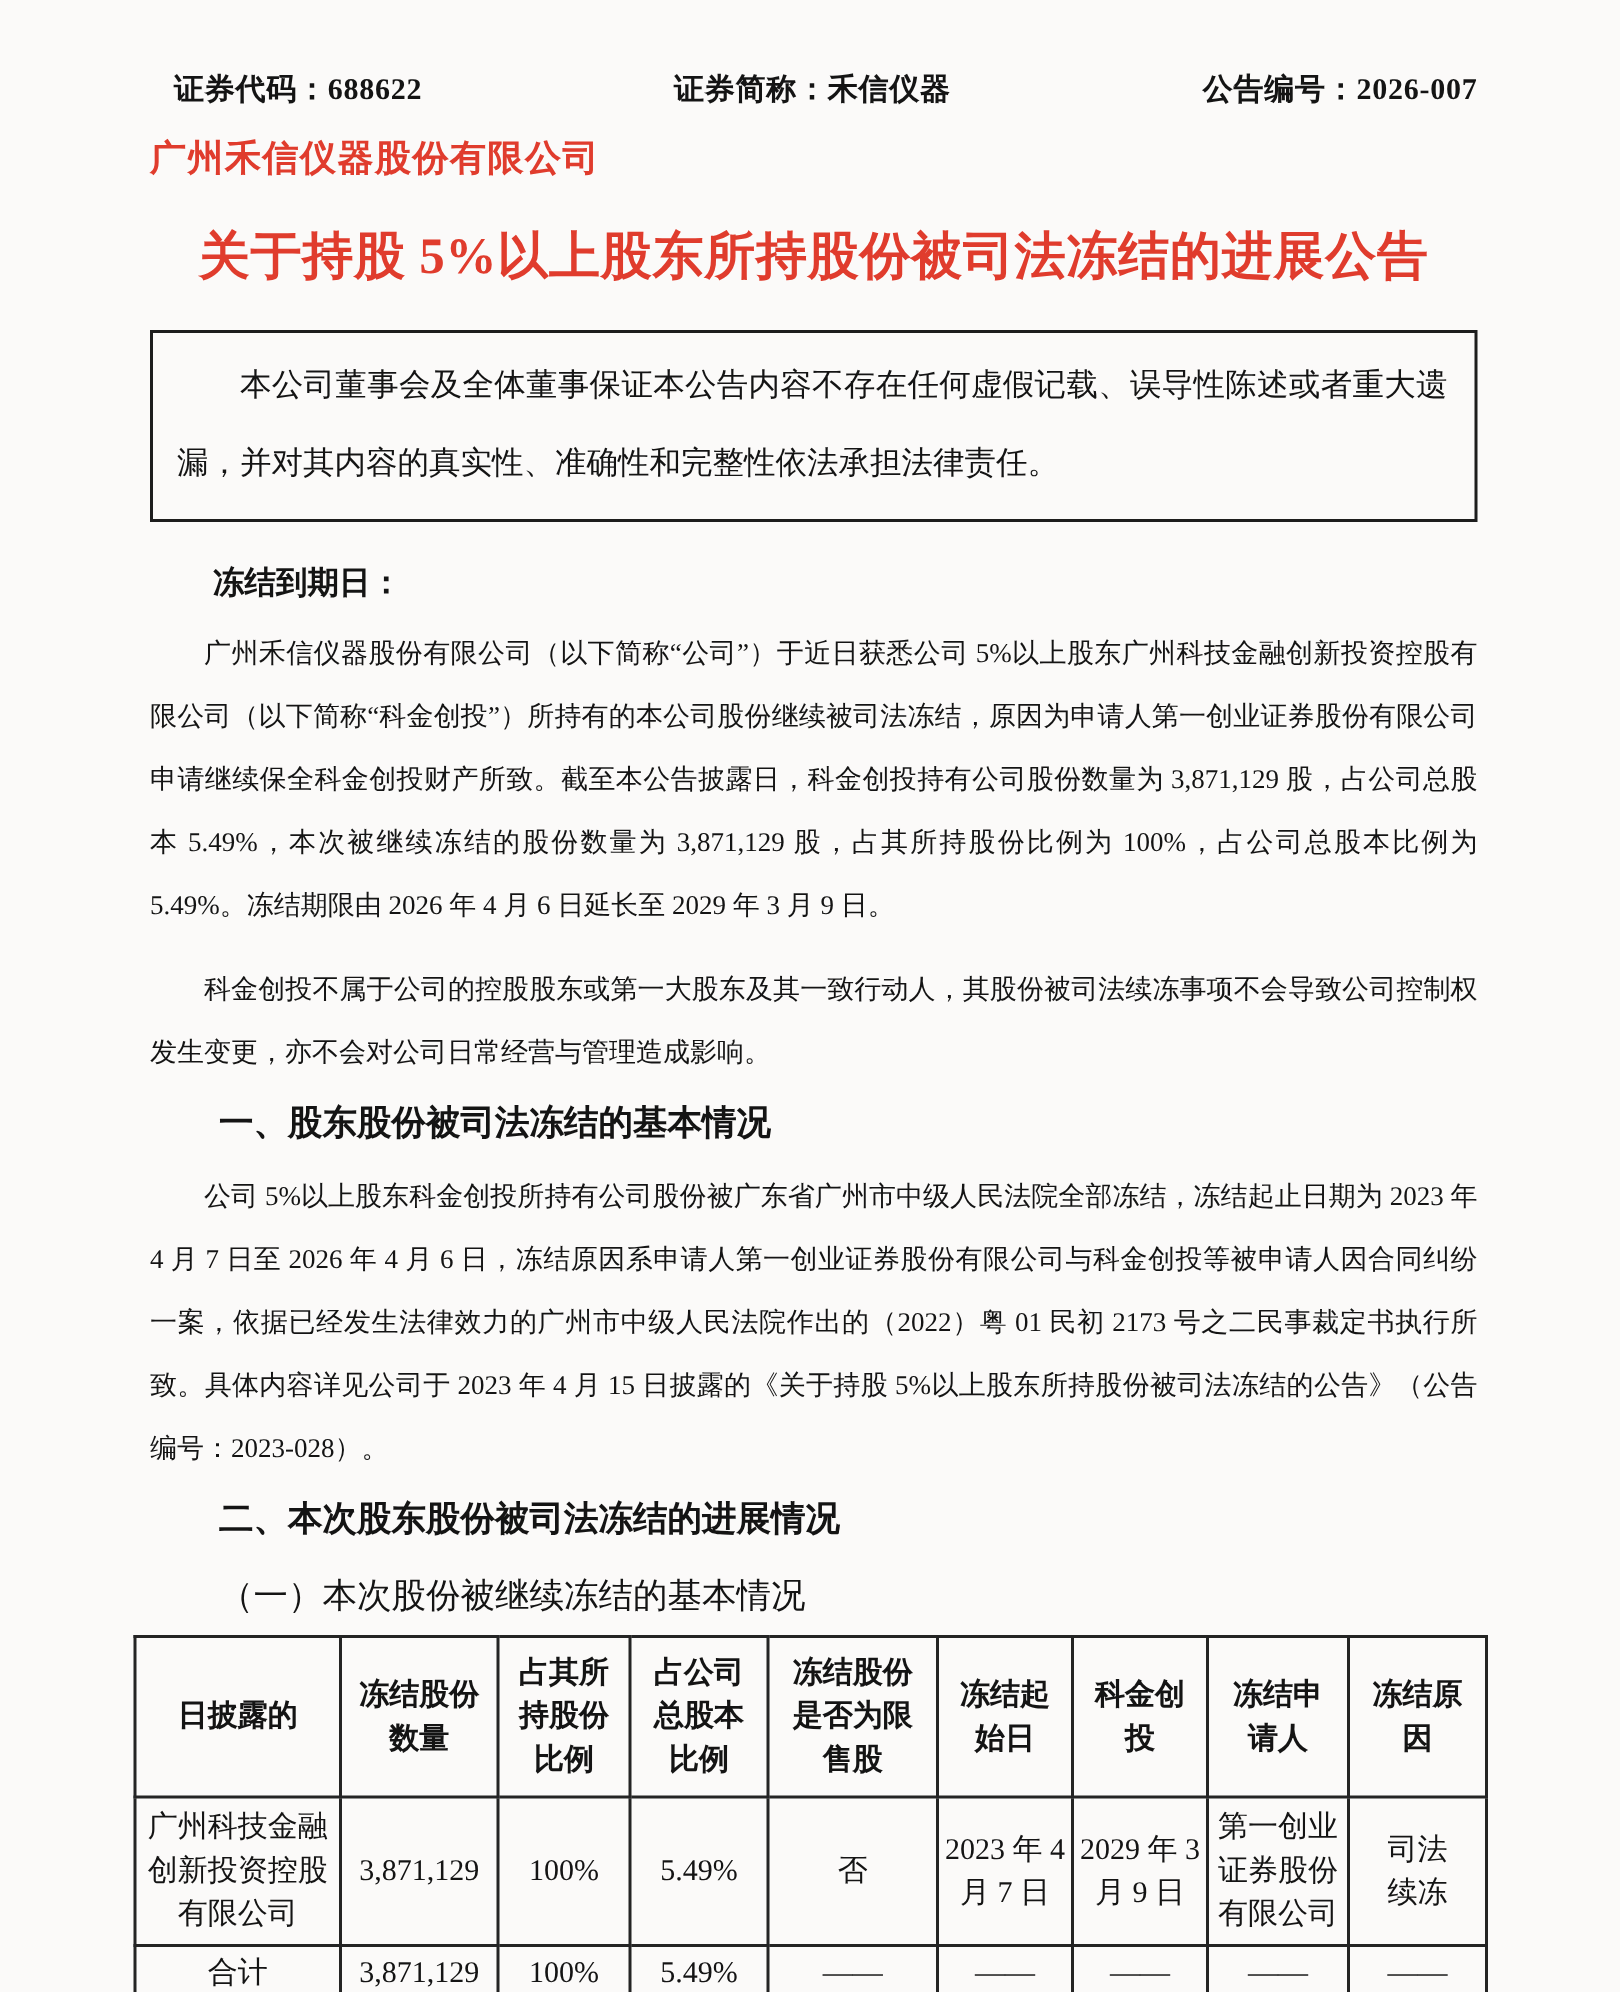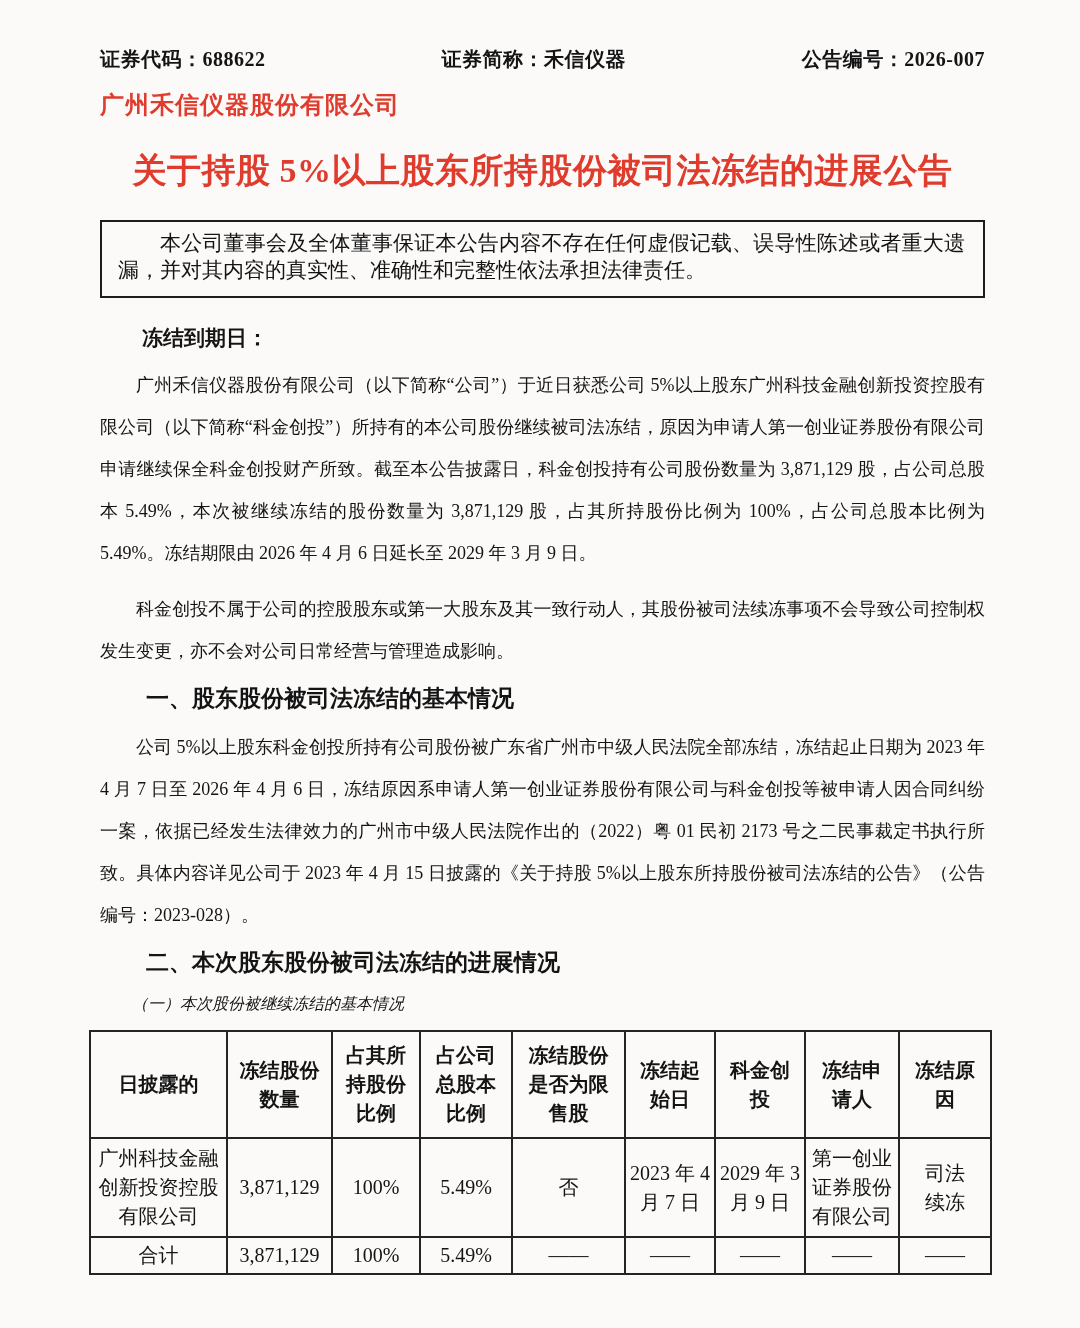--- a/index.html
+++ b/index.html
@@ -8,56 +8,56 @@
   body {
     background:#fbfaf9;
     color:#141414;
     font-family:"Liberation Serif","DejaVu Serif",serif;
     overflow:hidden;
   }
   .page { width:1080px; height:1328px; padding:46px 95px 0 100px; position:relative; }
 
   .doc-header {
     display:flex; justify-content:space-between; align-items:baseline;
-    font-size:20px; font-weight:bold; letter-spacing:0.5px;
+    font-size:20px; font-weight:bold; letter-spacing:0.5px;margin-left:16px;
   }
 
   .title1 {
     margin-top:16px; 
     color:var(--title-red); font-weight:bold; font-size:24px; letter-spacing:1px;
   }
   .title2 {
     margin-top:27px; text-align:center;
     color:var(--title-red); font-weight:bold; font-size:34px; letter-spacing:0.5px;
   }
 
   .disclaimer-box {
     margin-top:26px;
     border:2px solid #1d1d1d;
     padding:8px 18px 12px 16px;
-    font-size:21px; line-height:27px;
+    font-size:21px; line-height:52px;
     text-indent:2em; text-align:justify;
   }
 
   .hint-heading {
     margin-top:26px; font-size:21px; font-weight:bold; text-indent:2em;
   }
 
   p.body-para {
     font-size:18px; line-height:42px;
     text-indent:2em; text-align:justify;
   }
   .mt14 { margin-top:14px; }
   .mt12 { margin-top:12px; }
 
   .sec-heading {
     margin-top:12px; font-size:23px; font-weight:bold; text-indent:2em; line-height:30px;
   }
   .subsec-heading {
-    margin-top:11px; font-size:16px; font-weight:normal; text-indent:2em; line-height:30px;font-style:italic;
+    margin-top:21px; font-size:23px; font-weight:normal; text-indent:2em; line-height:30px;
   }
 
   table.freeze-table {
     margin-top:11px; margin-left:-11px;
     width:901px; border-collapse:collapse; table-layout:fixed;
   }
   .freeze-table th, .freeze-table td {
     border:2px solid #242424;
     text-align:center; vertical-align:middle;
     font-size:20px; line-height:29px;

